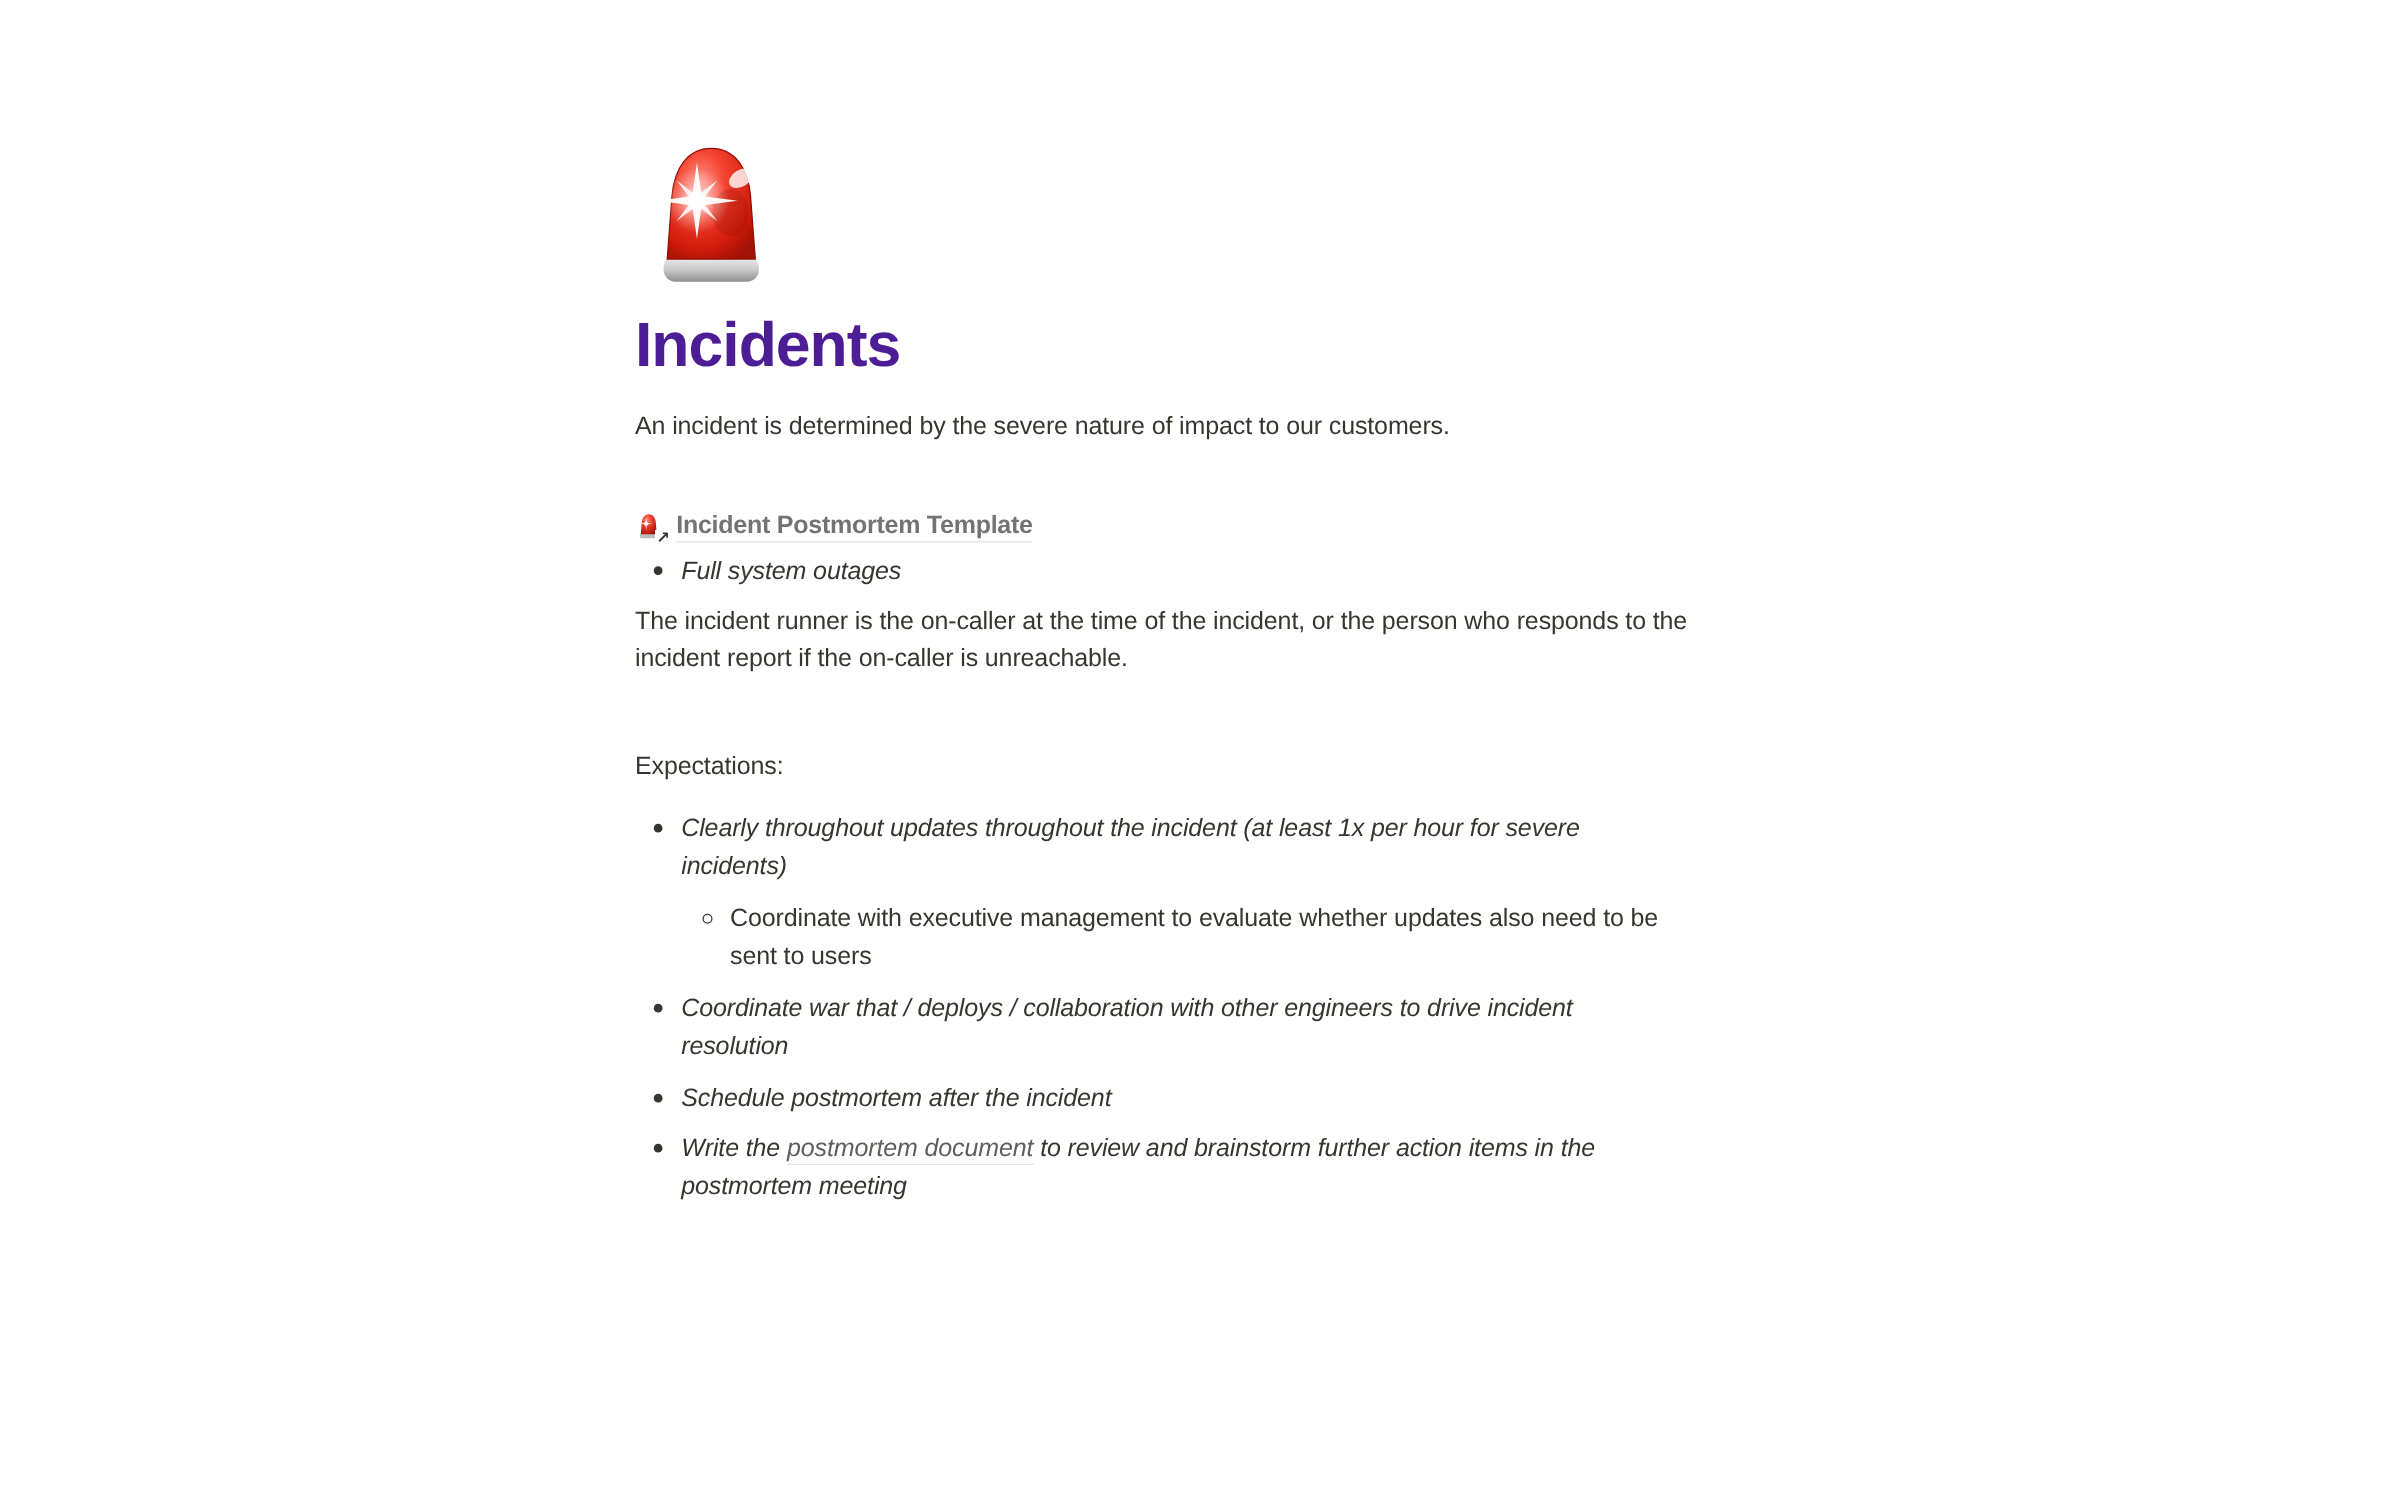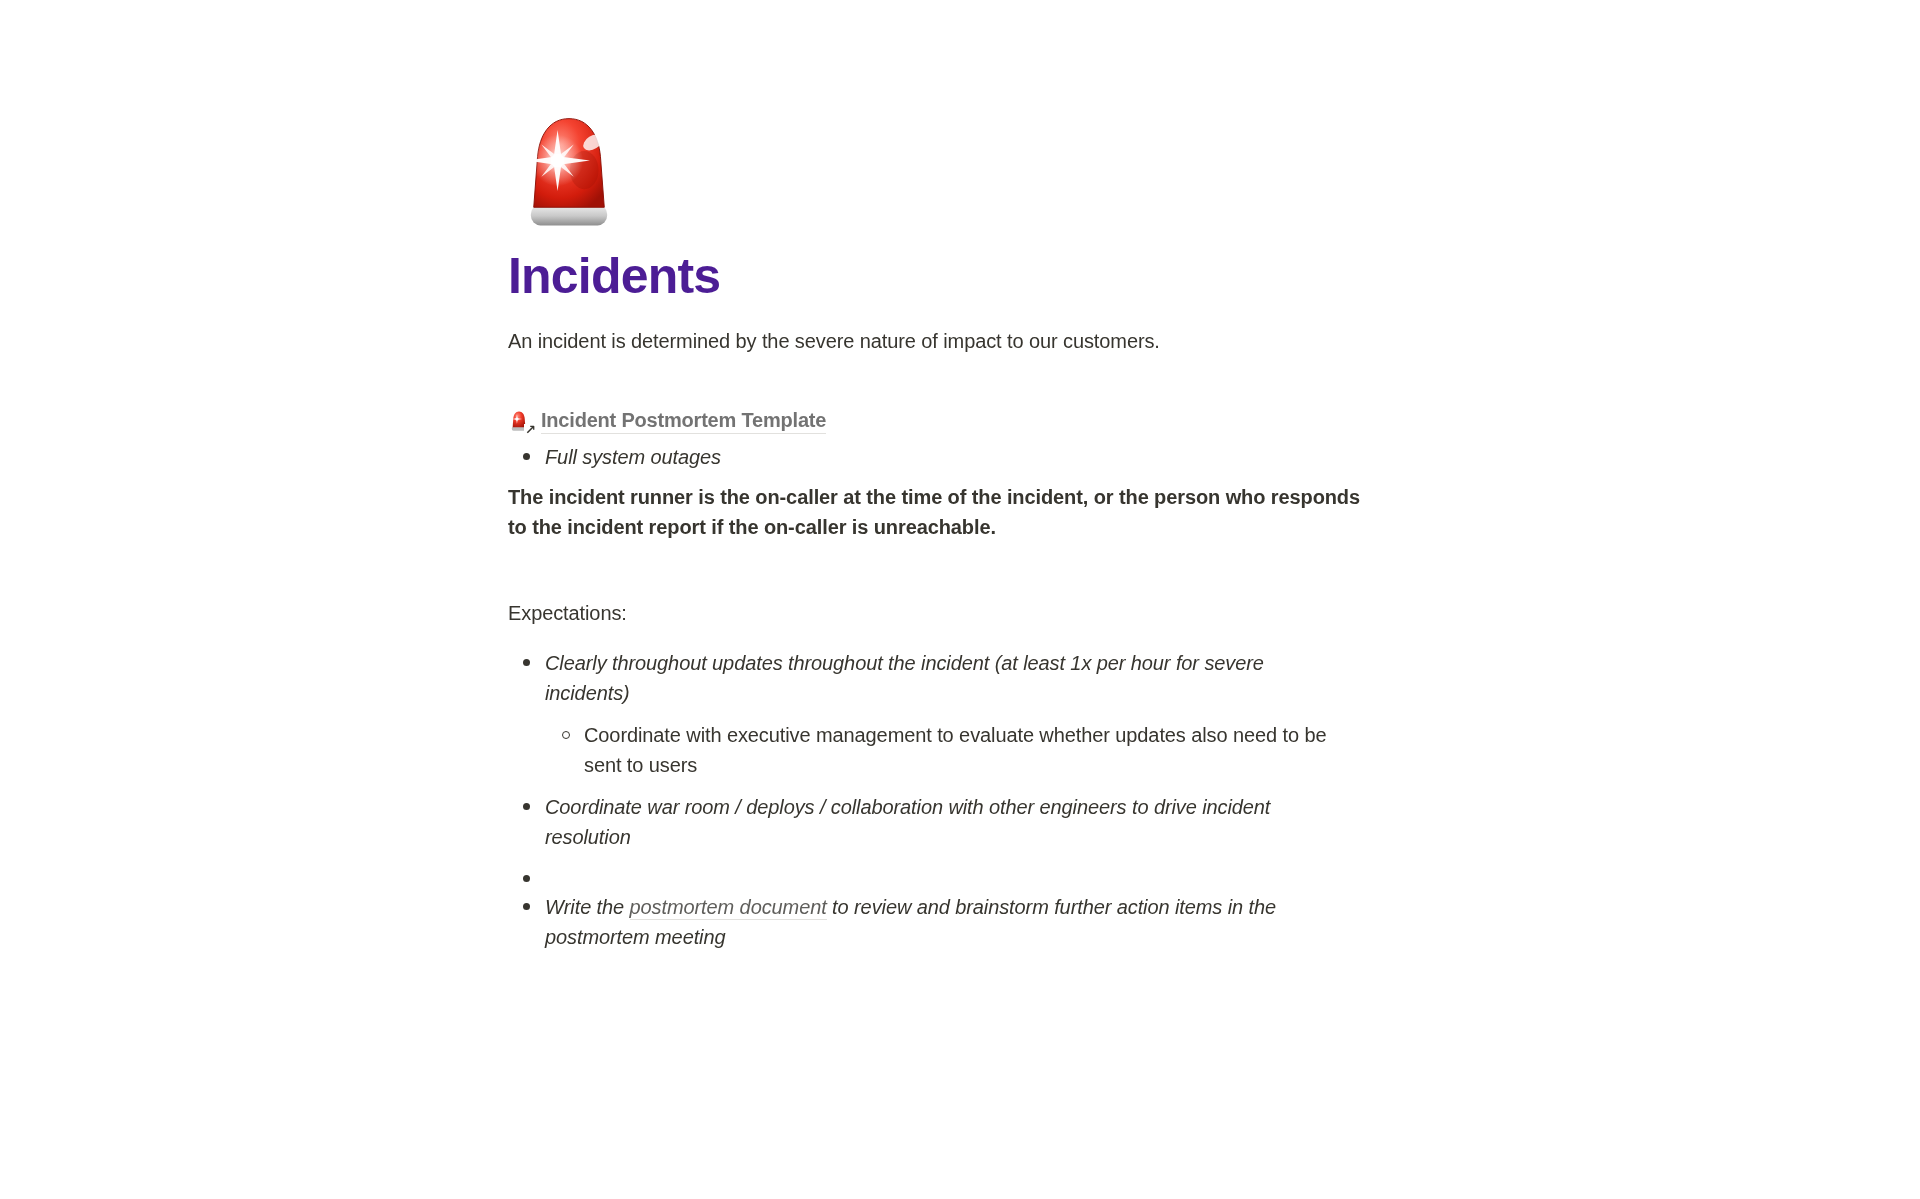--- a/index.html
+++ b/index.html
@@ -48,21 +48,21 @@
   .ring { width: 8px; height: 8px; border-radius: 50%; border: 1.5px solid #37352F; background: transparent; margin-top: 11px; }
   .sub-indent { padding-left: 39px; }
 
   .mt6  { margin-top: 6px; }
   .mt10 { margin-top: 10px; }
   .mt12 { margin-top: 12px; }
   .mt56 { margin-top: 56px; }
 
   .w800 { max-width: 800px; font-style: italic; }
   .w765 { max-width: 765px; }
-  .w860 { max-width: 860px; font-weight: bold; }
+  .w860 { max-width: 860px; }
 
   .inline-link {
     color: #5F5E5B; cursor: pointer;
     border-bottom: 1.5px solid #E2E1DE; padding-bottom: 0.5px;
   }
 </style>
 </head>
 <body>
 
 <main class="column">
@@ -145,27 +145,28 @@
     <span class="marker">
         <span class="ring"></span>
       </span>
     <span class="para w765">Coordinate with executive management to evaluate whether updates also need to be sent to users</span>
   </div>
 
   <div class="bullet mt12">
     <span class="marker">
         <span class="dot"></span>
       </span>
-    <span class="para w800">Coordinate war room / deploys / collaboration with other engineers to drive incident resolution</span>
+    <span class="para w800">Coordinate war that / deploys / collaboration with other engineers to drive incident resolution</span>
   </div>
 
   <div class="bullet mt12">
     <span class="marker">
         <span class="dot"></span>
       </span>
+    <span class="para w800">Schedule postmortem after the incident</span>
   </div>
 
   <div class="bullet mt10">
     <span class="marker">
         <span class="dot"></span>
       </span>
     <span class="para w800"><span>Write the </span><a class="inline-link">postmortem document</a><span> to review and brainstorm further action items in the postmortem meeting</span></span>
   </div>
 
 </main>

